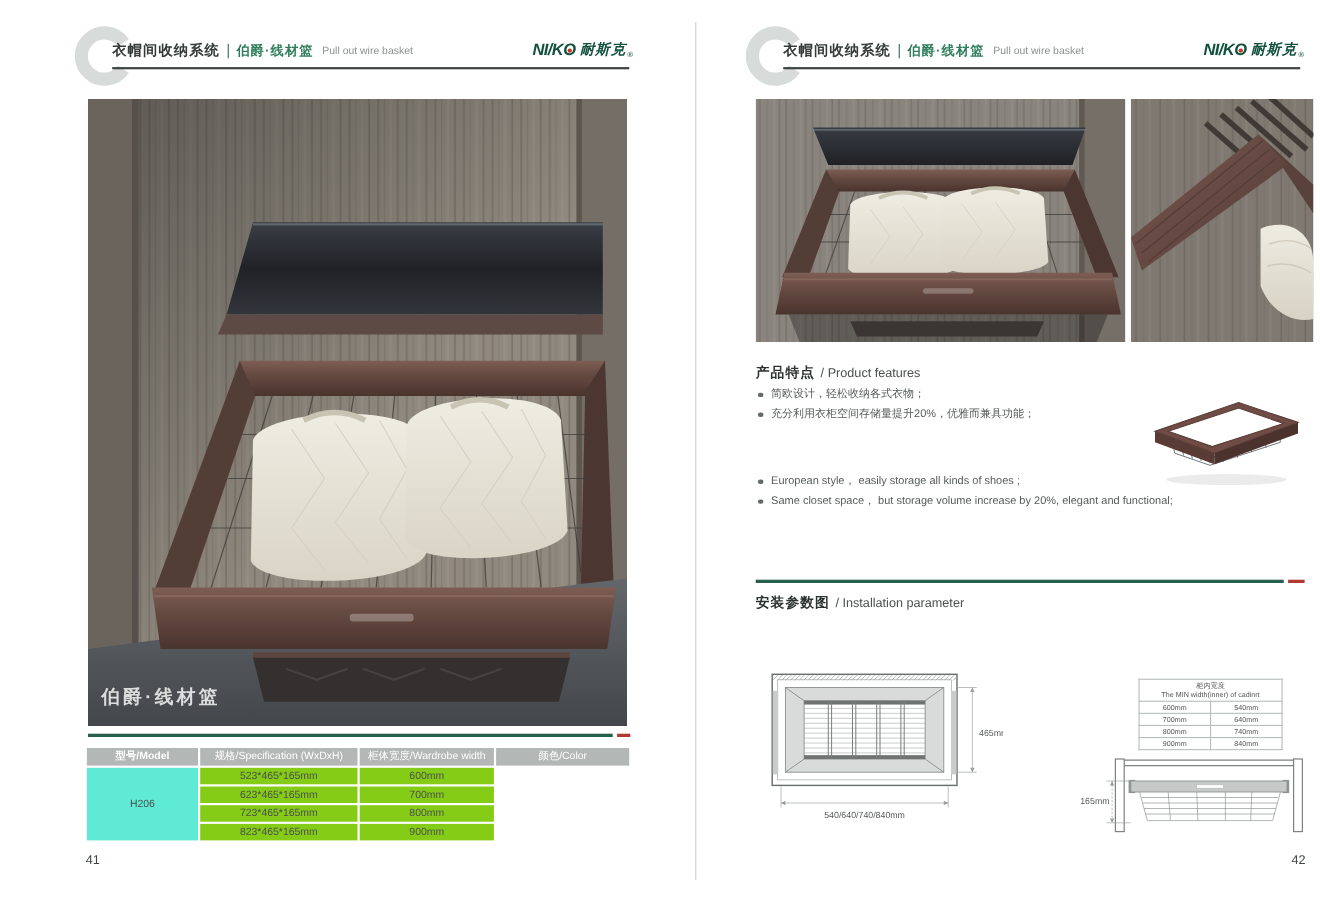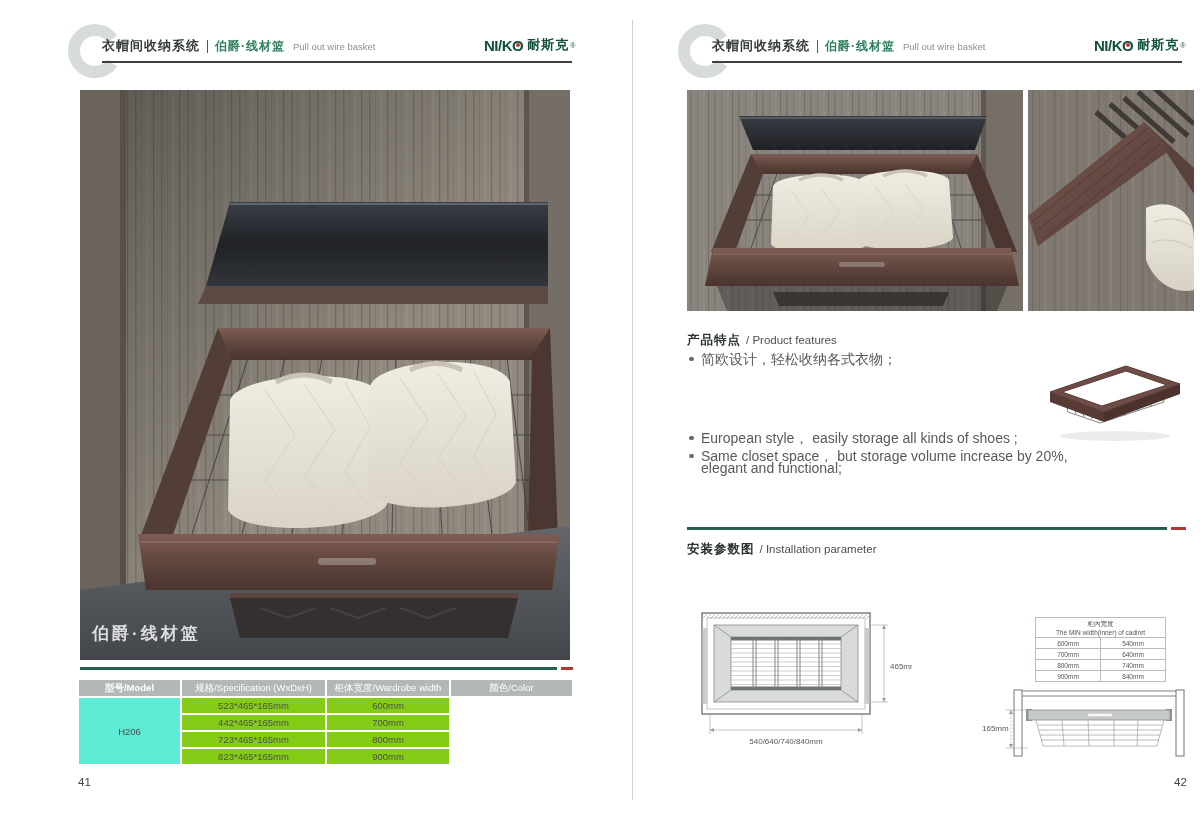--- a/index.html
+++ b/index.html
@@ -6,21 +6,21 @@
   .sheet{position:relative;width:1200px;height:820px;background:#fff;overflow:hidden;
          font-family:"Liberation Sans",sans-serif;margin-left:32px;}
   .abs{position:absolute;}
   
   .hdr{display:flex;align-items:center;white-space:nowrap;}
   .h-cn{font-size:13px;font-weight:700;color:#353b38;letter-spacing:1px;}
   .h-bar{width:1px;height:13px;background:#2e6b51;margin:0 7px;}
   .h-prod{font-size:12px;font-weight:700;color:#2e7d5b;letter-spacing:1px;}
   .h-en{font-size:9.5px;color:#8b9090;margin-left:8px;}
   .underline{height:1.5px;background:#3c4240;}
-  .logo{display:flex;align-items:center;white-space:nowrap;}
+  .logo{display:flex;align-items:flex-end;white-space:nowrap;font-style:italic;}
   .lg-en{font-size:15px;font-weight:800;color:#12503e;letter-spacing:-0.5px;}
   .lg-o{position:relative;display:inline-block;}
   .lg-o::after{content:"";position:absolute;left:50%;top:52%;width:4px;height:4px;
                margin:-2px 0 0 -2px;background:#c0392f;border-radius:50%;}
   .lg-cn{font-size:13px;font-weight:800;color:#12503e;margin-left:4px;letter-spacing:1px;}
   .lg-r{font-size:7px;color:#12503e;vertical-align:super;margin-left:1px;}
   
   .grline{height:3px;background:#26604b;}
   .redline{height:3px;background:#b03a33;}
   
@@ -31,21 +31,21 @@
   .th{background:#b3b7b6;color:#fff;font-size:9.5px;line-height:16px;text-align:center;}
   .cell{background:#84cc16;color:#4c504f;font-size:9.5px;line-height:15px;text-align:center;}
   .spanv{background:#5eead4;color:#4c504f;font-size:9.5px;display:flex;
          align-items:center;justify-content:center;}
   .pn{font-size:11.5px;color:#3e4441;}
   
   .sec-title{white-space:nowrap;}
   .sec-title b{font-size:12.5px;color:#2c3230;letter-spacing:1px;}
   .sec-title span{font-size:11.5px;color:#4a504d;margin-left:5px;}
   ul.bullets{margin:0;padding:0;list-style:none;}
-  ul.bullets li{position:relative;padding-left:14px;font-size:14px;color:#565b59;
+  ul.bullets li{position:relative;padding-left:14px;font-size:10px;color:#565b59;
                 margin-bottom:6px;line-height:12px;}
   ul.bullets li::before{content:"";position:absolute;left:2px;top:3.5px;width:4.5px;height:4.5px;
                 border-radius:50%;background:#646a68;}
   
   table.minw{border-collapse:collapse;}
   table.minw th,table.minw td{border:1px solid #b7bcbc;font-size:6.5px;color:#555;
       font-weight:400;text-align:center;padding:0;height:10px;}
   table.minw th{height:19px;}
   table.minw th div{line-height:9px;}
   .pagesplit{width:1px;background:#cfd2d1;}
@@ -174,21 +174,21 @@
   <div class="abs redline" style="left:529px;top:667px;width:12px;"></div>
 
   <div class="abs spec-grid" style="left:47px;top:680px;">
     <div class="th" style="grid-column:1;grid-row:1;font-weight:bold;">型号/Model</div>
     <div class="th" style="grid-column:2;grid-row:1;">规格/Specification (WxDxH)</div>
     <div class="th" style="grid-column:3;grid-row:1;">柜体宽度/Wardrobe width</div>
     <div class="th" style="grid-column:4;grid-row:1;">颜色/Color</div>
     <div class="spanv" style="grid-column:1;grid-row:2/6;">H206</div>
     <div class="cell" style="grid-column:2;grid-row:2;">523*465*165mm</div>
     <div class="cell" style="grid-column:3;grid-row:2;">600mm</div>
-    <div class="cell" style="grid-column:2;grid-row:3;">442*465*165mm</div>
+    <div class="cell" style="grid-column:2;grid-row:3;">623*465*165mm</div>
     <div class="cell" style="grid-column:3;grid-row:3;">700mm</div>
     <div class="cell" style="grid-column:2;grid-row:4;">723*465*165mm</div>
     <div class="cell" style="grid-column:3;grid-row:4;">800mm</div>
     <div class="cell" style="grid-column:2;grid-row:5;">823*465*165mm</div>
     <div class="cell" style="grid-column:3;grid-row:5;">900mm</div>
   </div>
 
   <div class="abs pn" style="left:46px;top:776px;">41</div>
 
   <svg class="abs" style="left:643px;top:20px;" width="62" height="62">
@@ -313,20 +313,21 @@
     </g>
     <path d="M118,118 C140,108 166,118 166,150 L166,200 C150,204 128,196 118,170 Z" fill="url(#crC)"></path>
     <path d="M126,132 q20,-8 38,4 M124,152 q20,-6 40,6" stroke="#cfc9ba" fill="none" stroke-width="1.2"></path>
   </svg>
 
   <div class="abs sec-title" style="left:655px;top:330px;">
     <b>产品特点</b><span>/ Product features</span>
   </div>
   <ul class="abs bullets" style="left:655px;top:353px;width:350px;">
     <li>简欧设计，轻松收纳各式衣物；</li>
+    <li>充分利用衣柜空间存储量提升20%，优雅而兼具功能；</li>
   </ul>
   <ul class="abs bullets" style="left:655px;top:432px;width:400px;">
     <li>European style， easily storage all kinds of shoes ;</li>
     <li>Same closet space， but storage volume increase by 20%, elegant and functional;</li>
   </ul>
 
   <svg class="abs" style="left:1008px;top:350px;" width="150" height="95" viewBox="0 0 150 95">
     <ellipse cx="75" cy="86" rx="55" ry="5" fill="rgba(0,0,0,.08)"></ellipse>
     <g stroke="#5f6365" stroke-width=".8" fill="none">
       <line x1="24" y1="44" x2="28" y2="62"></line>

